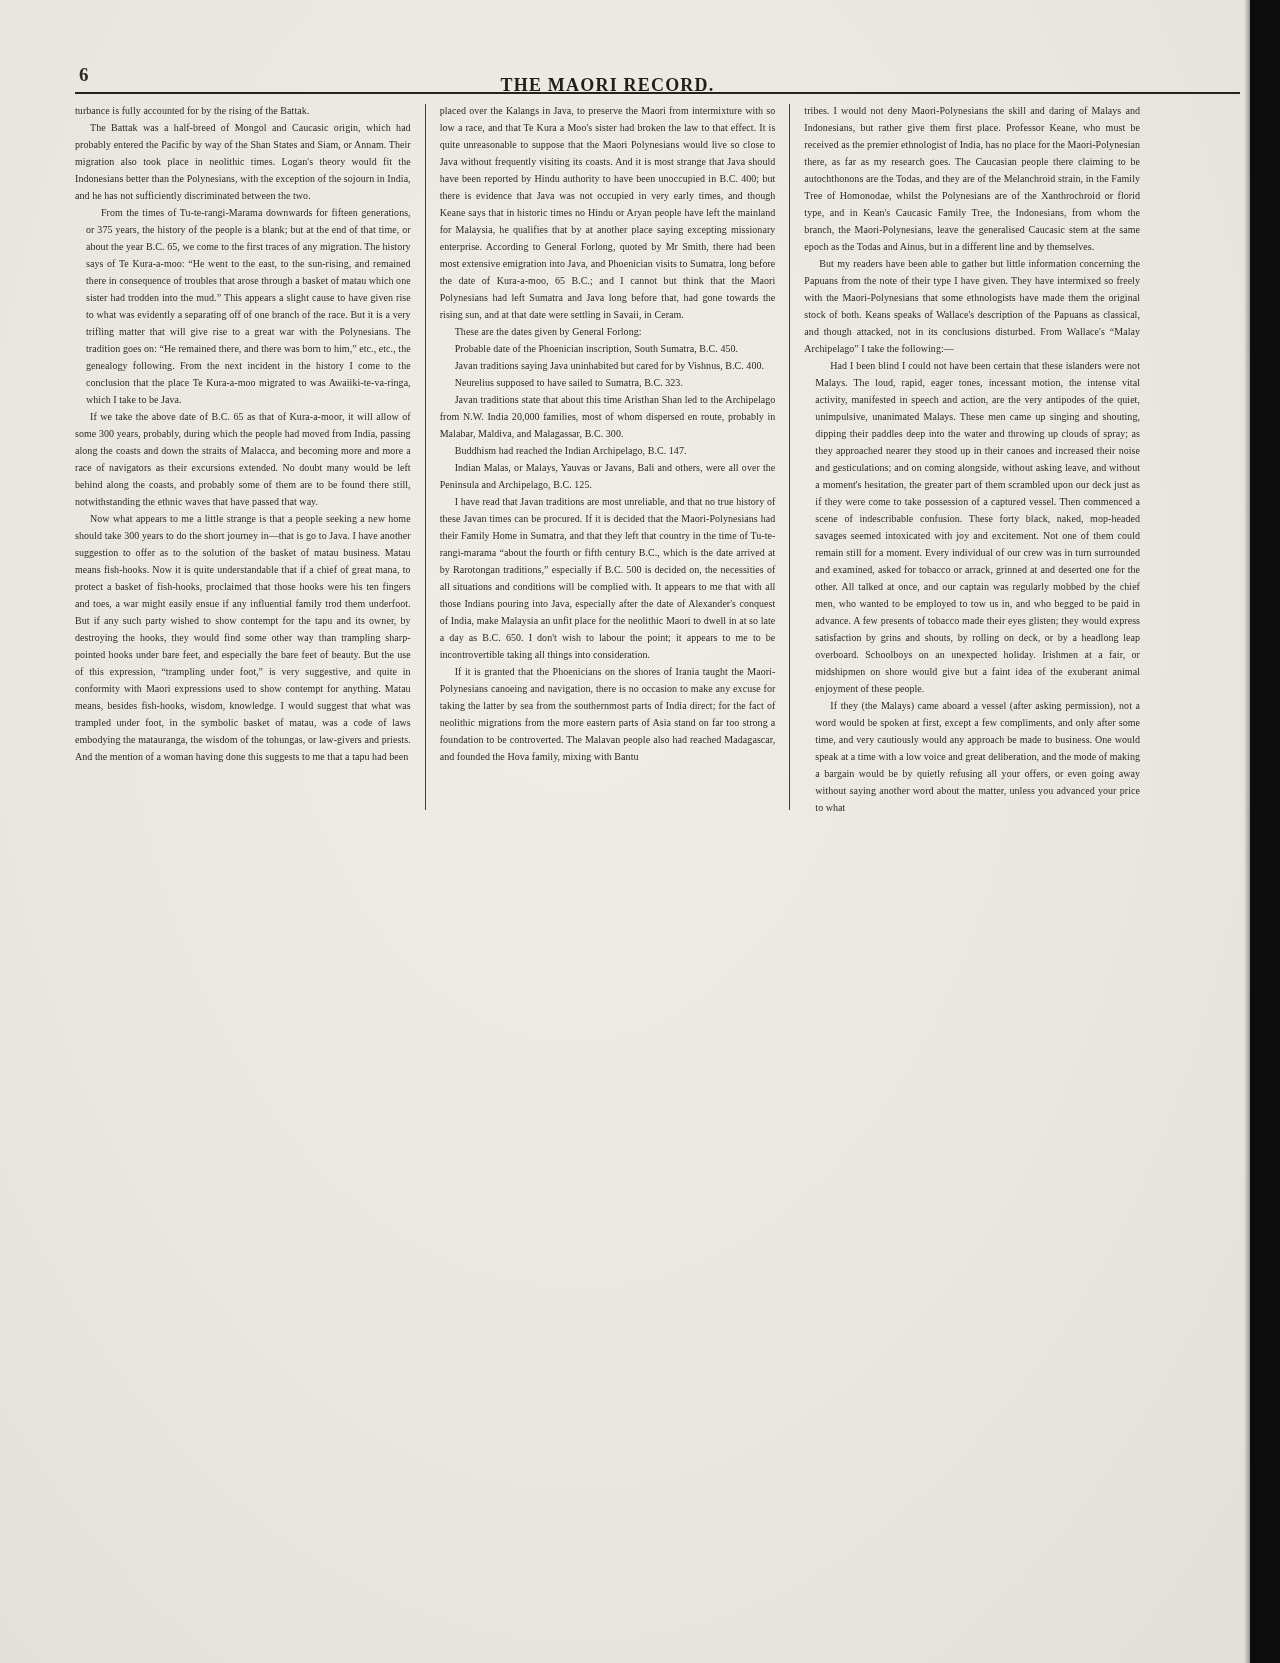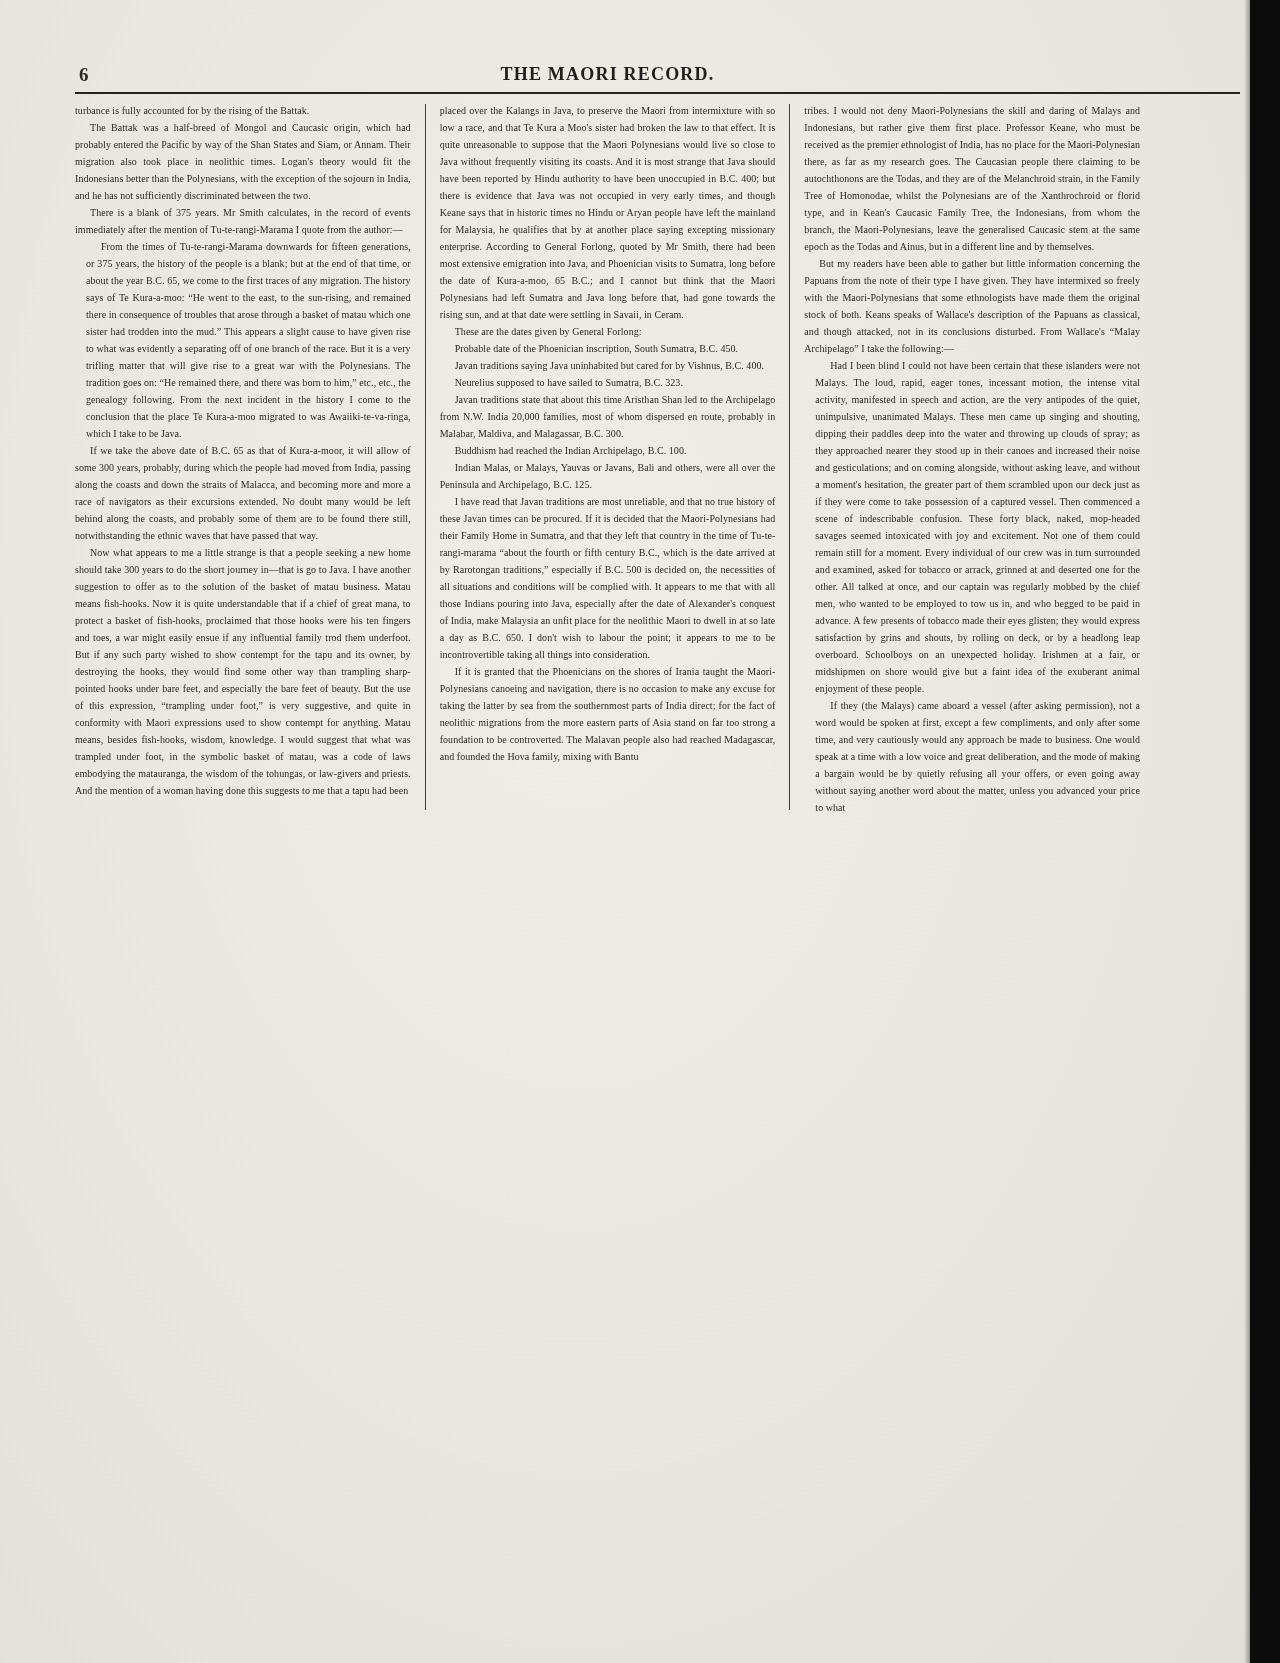--- a/index.html
+++ b/index.html
@@ -40,21 +40,21 @@
   }
   .page-num {
     position: absolute;
     left: 4px; top: 6px;
     font-size: 19px;
     font-weight: bold;
     letter-spacing: 0.5px;
   }
   .page-title {
     position: absolute;
-    left: 0; top: 6px;
+    left: 0; top: 17px;
     width: 1065px;
     text-align: center;
     font-size: 18px;
     font-weight: bold;
     letter-spacing: 1.2px;
     color: #211e1b;
   }
   .header-rule {
     height: 0;
     border-bottom: 2px solid #26231f;
@@ -95,34 +95,33 @@
       <div class="page-num">6</div>
       <div class="page-title">THE MAORI RECORD.</div>
     </div>
 
     <div class="header-rule"></div>
 
     <div class="columns">
       <div class="col">
           <p class="para flush">turbance is fully accounted for by the rising of the Battak.</p>
           <p class="para indent">The Battak was a half-breed of Mongol and Caucasic origin, which had probably entered the Pacific by way of the Shan States and Siam, or Annam. Their migration also took place in neolithic times. Logan's theory would fit the Indonesians better than the Polynesians, with the exception of the sojourn in India, and he has not sufficiently discriminated between the two.</p>
-          <p class="para indent">There is a blank of 375 years. Mr Smith calculates, in the record of events immediately after the mention of Tu-te-rangi-Marama I quote from the author:—</p>
           <p class="para quote">From the times of Tu-te-rangi-Marama downwards for fifteen generations, or 375 years, the history of the people is a blank; but at the end of that time, or about the year B.C. 65, we come to the first traces of any migration. The history says of Te Kura-a-moo: “He went to the east, to the sun-rising, and remained there in consequence of troubles that arose through a basket of matau which one sister had trodden into the mud.” This appears a slight cause to have given rise to what was evidently a separating off of one branch of the race. But it is a very trifling matter that will give rise to a great war with the Polynesians. The tradition goes on: “He remained there, and there was born to him,” etc., etc., the genealogy following. From the next incident in the history I come to the conclusion that the place Te Kura-a-moo migrated to was Awaiiki-te-va-ringa, which I take to be Java.</p>
           <p class="para indent">If we take the above date of B.C. 65 as that of Kura-a-moor, it will allow of some 300 years, probably, during which the people had moved from India, passing along the coasts and down the straits of Malacca, and becoming more and more a race of navigators as their excursions extended. No doubt many would be left behind along the coasts, and probably some of them are to be found there still, notwithstanding the ethnic waves that have passed that way.</p>
           <p class="para indent">Now what appears to me a little strange is that a people seeking a new home should take 300 years to do the short journey in—that is go to Java. I have another suggestion to offer as to the solution of the basket of matau business. Matau means fish-hooks. Now it is quite understandable that if a chief of great mana, to protect a basket of fish-hooks, proclaimed that those hooks were his ten fingers and toes, a war might easily ensue if any influential family trod them underfoot. But if any such party wished to show contempt for the tapu and its owner, by destroying the hooks, they would find some other way than trampling sharp-pointed hooks under bare feet, and especially the bare feet of beauty. But the use of this expression, “trampling under foot,” is very suggestive, and quite in conformity with Maori expressions used to show contempt for anything. Matau means, besides fish-hooks, wisdom, knowledge. I would suggest that what was trampled under foot, in the symbolic basket of matau, was a code of laws embodying the matauranga, the wisdom of the tohungas, or law-givers and priests. And the mention of a woman having done this suggests to me that a tapu had been</p>
         </div>
       <div class="col-divider"></div>
       <div class="col">
           <p class="para flush">placed over the Kalangs in Java, to preserve the Maori from intermixture with so low a race, and that Te Kura a Moo's sister had broken the law to that effect. It is quite unreasonable to suppose that the Maori Polynesians would live so close to Java without frequently visiting its coasts. And it is most strange that Java should have been reported by Hindu authority to have been unoccupied in B.C. 400; but there is evidence that Java was not occupied in very early times, and though Keane says that in historic times no Hindu or Aryan people have left the mainland for Malaysia, he qualifies that by at another place saying excepting missionary enterprise. According to General Forlong, quoted by Mr Smith, there had been most extensive emigration into Java, and Phoenician visits to Sumatra, long before the date of Kura-a-moo, 65 B.C.; and I cannot but think that the Maori Polynesians had left Sumatra and Java long before that, had gone towards the rising sun, and at that date were settling in Savaii, in Ceram.</p>
           <p class="para indent">These are the dates given by General Forlong:</p>
           <p class="para indent">Probable date of the Phoenician inscription, South Sumatra, B.C. 450.</p>
           <p class="para indent">Javan traditions saying Java uninhabited but cared for by Vishnus, B.C. 400.</p>
           <p class="para indent">Neurelius supposed to have sailed to Sumatra, B.C. 323.</p>
           <p class="para indent">Javan traditions state that about this time Aristhan Shan led to the Archipelago from N.W. India 20,000 families, most of whom dispersed en route, probably in Malabar, Maldiva, and Malagassar, B.C. 300.</p>
-          <p class="para indent">Buddhism had reached the Indian Archipelago, B.C. 100.</p>
+          <p class="para indent">Buddhism had reached the Indian Archipelago, B.C. 147.</p>
           <p class="para indent">Indian Malas, or Malays, Yauvas or Javans, Bali and others, were all over the Peninsula and Archipelago, B.C. 125.</p>
           <p class="para indent">I have read that Javan traditions are most unreliable, and that no true history of these Javan times can be procured. If it is decided that the Maori-Polynesians had their Family Home in Sumatra, and that they left that country in the time of Tu-te-rangi-marama “about the fourth or fifth century B.C., which is the date arrived at by Rarotongan traditions,” especially if B.C. 500 is decided on, the necessities of all situations and conditions will be complied with. It appears to me that with all those Indians pouring into Java, especially after the date of Alexander's conquest of India, make Malaysia an unfit place for the neolithic Maori to dwell in at so late a day as B.C. 650. I don't wish to labour the point; it appears to me to be incontrovertible taking all things into consideration.</p>
           <p class="para indent">If it is granted that the Phoenicians on the shores of Irania taught the Maori-Polynesians canoeing and navigation, there is no occasion to make any excuse for taking the latter by sea from the southernmost parts of India direct; for the fact of neolithic migrations from the more eastern parts of Asia stand on far too strong a foundation to be controverted. The Malavan people also had reached Madagascar, and founded the Hova family, mixing with Bantu</p>
         </div>
       <div class="col-divider"></div>
       <div class="col">
           <p class="para flush">tribes. I would not deny Maori-Polynesians the skill and daring of Malays and Indonesians, but rather give them first place. Professor Keane, who must be received as the premier ethnologist of India, has no place for the Maori-Polynesian there, as far as my research goes. The Caucasian people there claiming to be autochthonons are the Todas, and they are of the Melanchroid strain, in the Family Tree of Homonodae, whilst the Polynesians are of the Xanthrochroid or florid type, and in Kean's Caucasic Family Tree, the Indonesians, from whom the branch, the Maori-Polynesians, leave the generalised Caucasic stem at the same epoch as the Todas and Ainus, but in a different line and by themselves.</p>
           <p class="para indent">But my readers have been able to gather but little information concerning the Papuans from the note of their type I have given. They have intermixed so freely with the Maori-Polynesians that some ethnologists have made them the original stock of both. Keans speaks of Wallace's description of the Papuans as classical, and though attacked, not in its conclusions disturbed. From Wallace's “Malay Archipelago” I take the following:—</p>
           <p class="para quote">Had I been blind I could not have been certain that these islanders were not Malays. The loud, rapid, eager tones, incessant motion, the intense vital activity, manifested in speech and action, are the very antipodes of the quiet, unimpulsive, unanimated Malays. These men came up singing and shouting, dipping their paddles deep into the water and throwing up clouds of spray; as they approached nearer they stood up in their canoes and increased their noise and gesticulations; and on coming alongside, without asking leave, and without a moment's hesitation, the greater part of them scrambled upon our deck just as if they were come to take possession of a captured vessel. Then commenced a scene of indescribable confusion. These forty black, naked, mop-headed savages seemed intoxicated with joy and excitement. Not one of them could remain still for a moment. Every individual of our crew was in turn surrounded and examined, asked for tobacco or arrack, grinned at and deserted one for the other. All talked at once, and our captain was regularly mobbed by the chief men, who wanted to be employed to tow us in, and who begged to be paid in advance. A few presents of tobacco made their eyes glisten; they would express satisfaction by grins and shouts, by rolling on deck, or by a headlong leap overboard. Schoolboys on an unexpected holiday. Irishmen at a fair, or midshipmen on shore would give but a faint idea of the exuberant animal enjoyment of these people.</p>
           <p class="para quote">If they (the Malays) came aboard a vessel (after asking permission), not a word would be spoken at first, except a few compliments, and only after some time, and very cautiously would any approach be made to business. One would speak at a time with a low voice and great deliberation, and the mode of making a bargain would be by quietly refusing all your offers, or even going away without saying another word about the matter, unless you advanced your price to what</p>

